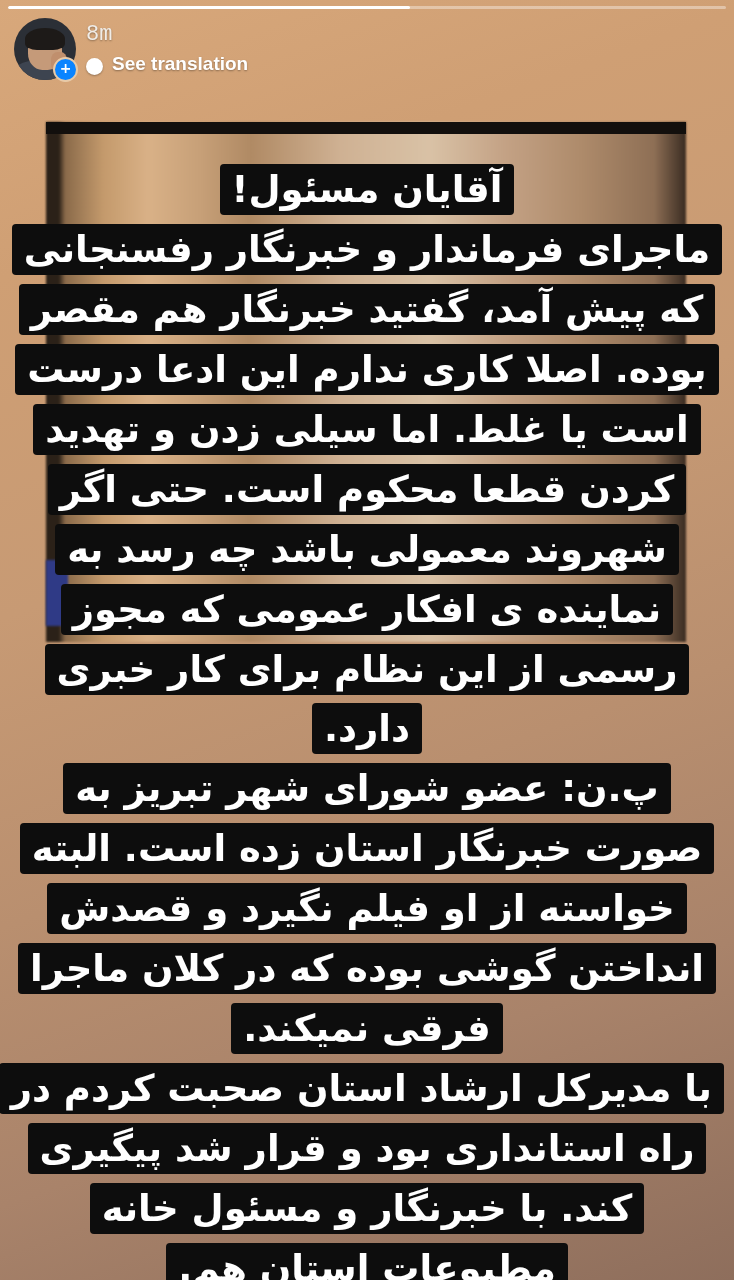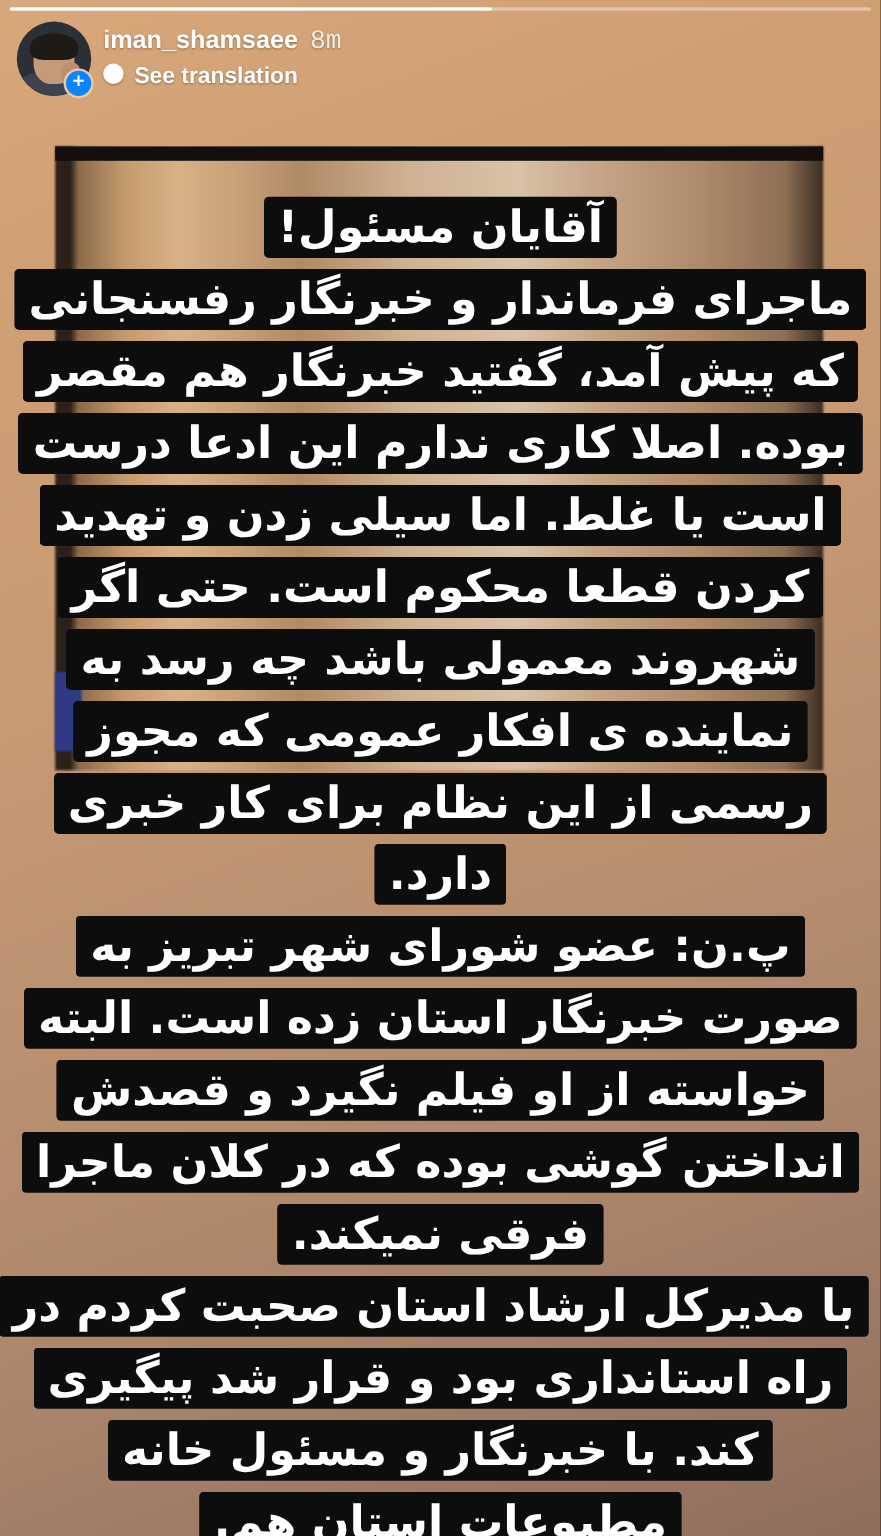--- a/index.html
+++ b/index.html
@@ -140,21 +140,21 @@
     font-family: "Liberation Sans", sans-serif;
   }
   .timestamp {
     color: #f0ece7;
     font-size: 22px;
     text-shadow: 0 1px 2px rgba(0,0,0,0.35);
     font-family: Liberation Mono, monospace;
   }
   .translate-row {
     display: flex;
-    align-items: flex-start;
+    align-items: flex-end;
     gap: 9px;
   }
   .translate-dot {
     width: 17px;
     height: 17px;
     border-radius: 50%;
     background: #ffffff;
     box-shadow: 0 1px 2px rgba(0,0,0,0.3);
   }
   .translate-label {
@@ -246,21 +246,20 @@
         <div class="body"></div>
         <div class="face"></div>
         <div class="hair"></div>
         <div class="hand"></div>
       </div>
       <div class="avatar-plus">+</div>
     </div>
 
     <div class="header-text">
       <div class="header-row-1">
-        <div class="username">iman_shamsaee</div>
         <div class="timestamp">8m</div>
       </div>
       <div class="translate-row">
         <span class="translate-dot"></span>
         <span class="translate-label">See translation</span>
       </div>
     </div>
   </div>
 
   <div class="photo"></div>

